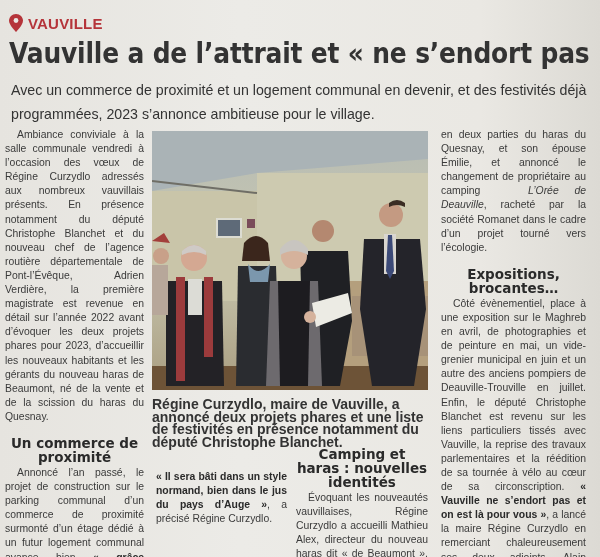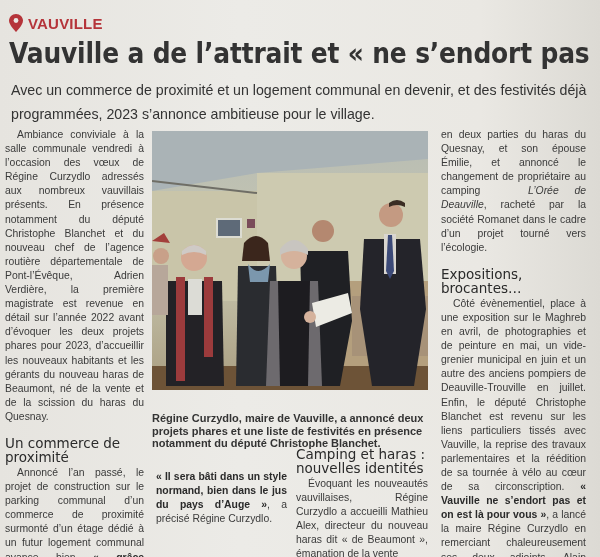--- a/index.html
+++ b/index.html
@@ -34,38 +34,38 @@
   .chapo {
     position: absolute; left: 11px; top: 78px; width: 585px;
     font-size: 14.2px; line-height: 24px; color: #333;
   }
   .col {
     position: absolute; font-size: 10.4px; line-height: 14.1px;
     text-align: justify; color: #3a3a3a;
   }
   .col p { margin: 0; text-indent: 12px; }
   .col .subhead {
-    font-weight: normal; font-size: 13.5px; line-height: 14px; color: #2a2a2a;
-    margin: 12px 0 2px 0; text-align: left; text-indent: 0;
+    font-weight: bold; font-size: 13.5px; line-height: 14px; color: #2a2a2a;
+    margin: 12px 0 2px 0; text-align: center; text-indent: 0;
     font-family: "DejaVu Sans", sans-serif;
   }
   .col b { color: #2a2a2a; }
   .col i { font-style: italic; margin-left: 32px; }
   .col1 { left: 5px; top: 128px; width: 139px; }
   .col2 { left: 156px; top: 458px; width: 131px; margin-top: 12px; }
   .col3 { left: 296px; top: 447px; width: 132px; }
   .col4 { left: 441px; top: 128px; width: 145px; }
   .col3 .subhead { margin-top: 0; }
   .photo {
     position: absolute; left: 152px; top: 131px; width: 276px; height: 259px;
     overflow: hidden; background: #8a8575;
   }
   .caption {
-    position: absolute; left: 152px; top: 412px; width: 276px;
-    font-size: 11px; line-height: 12.6px; font-weight: bold; color: #333;
+    position: absolute; left: 152px; top: 398px; width: 276px;
+    font-size: 14px; line-height: 12.6px; font-weight: bold; color: #333;
   }
 </style>
 </head>
 <body>
 
 <div class="page">
 
   <div class="kicker">
     <svg class="pin" viewBox="0 0 14 18">
       <path d="M7 0 C3 0 0 3 0 6.8 C0 11 7 18 7 18 C7 18 14 11 14 6.8 C14 3 11 0 7 0 Z" fill="#b5343a"></path>

